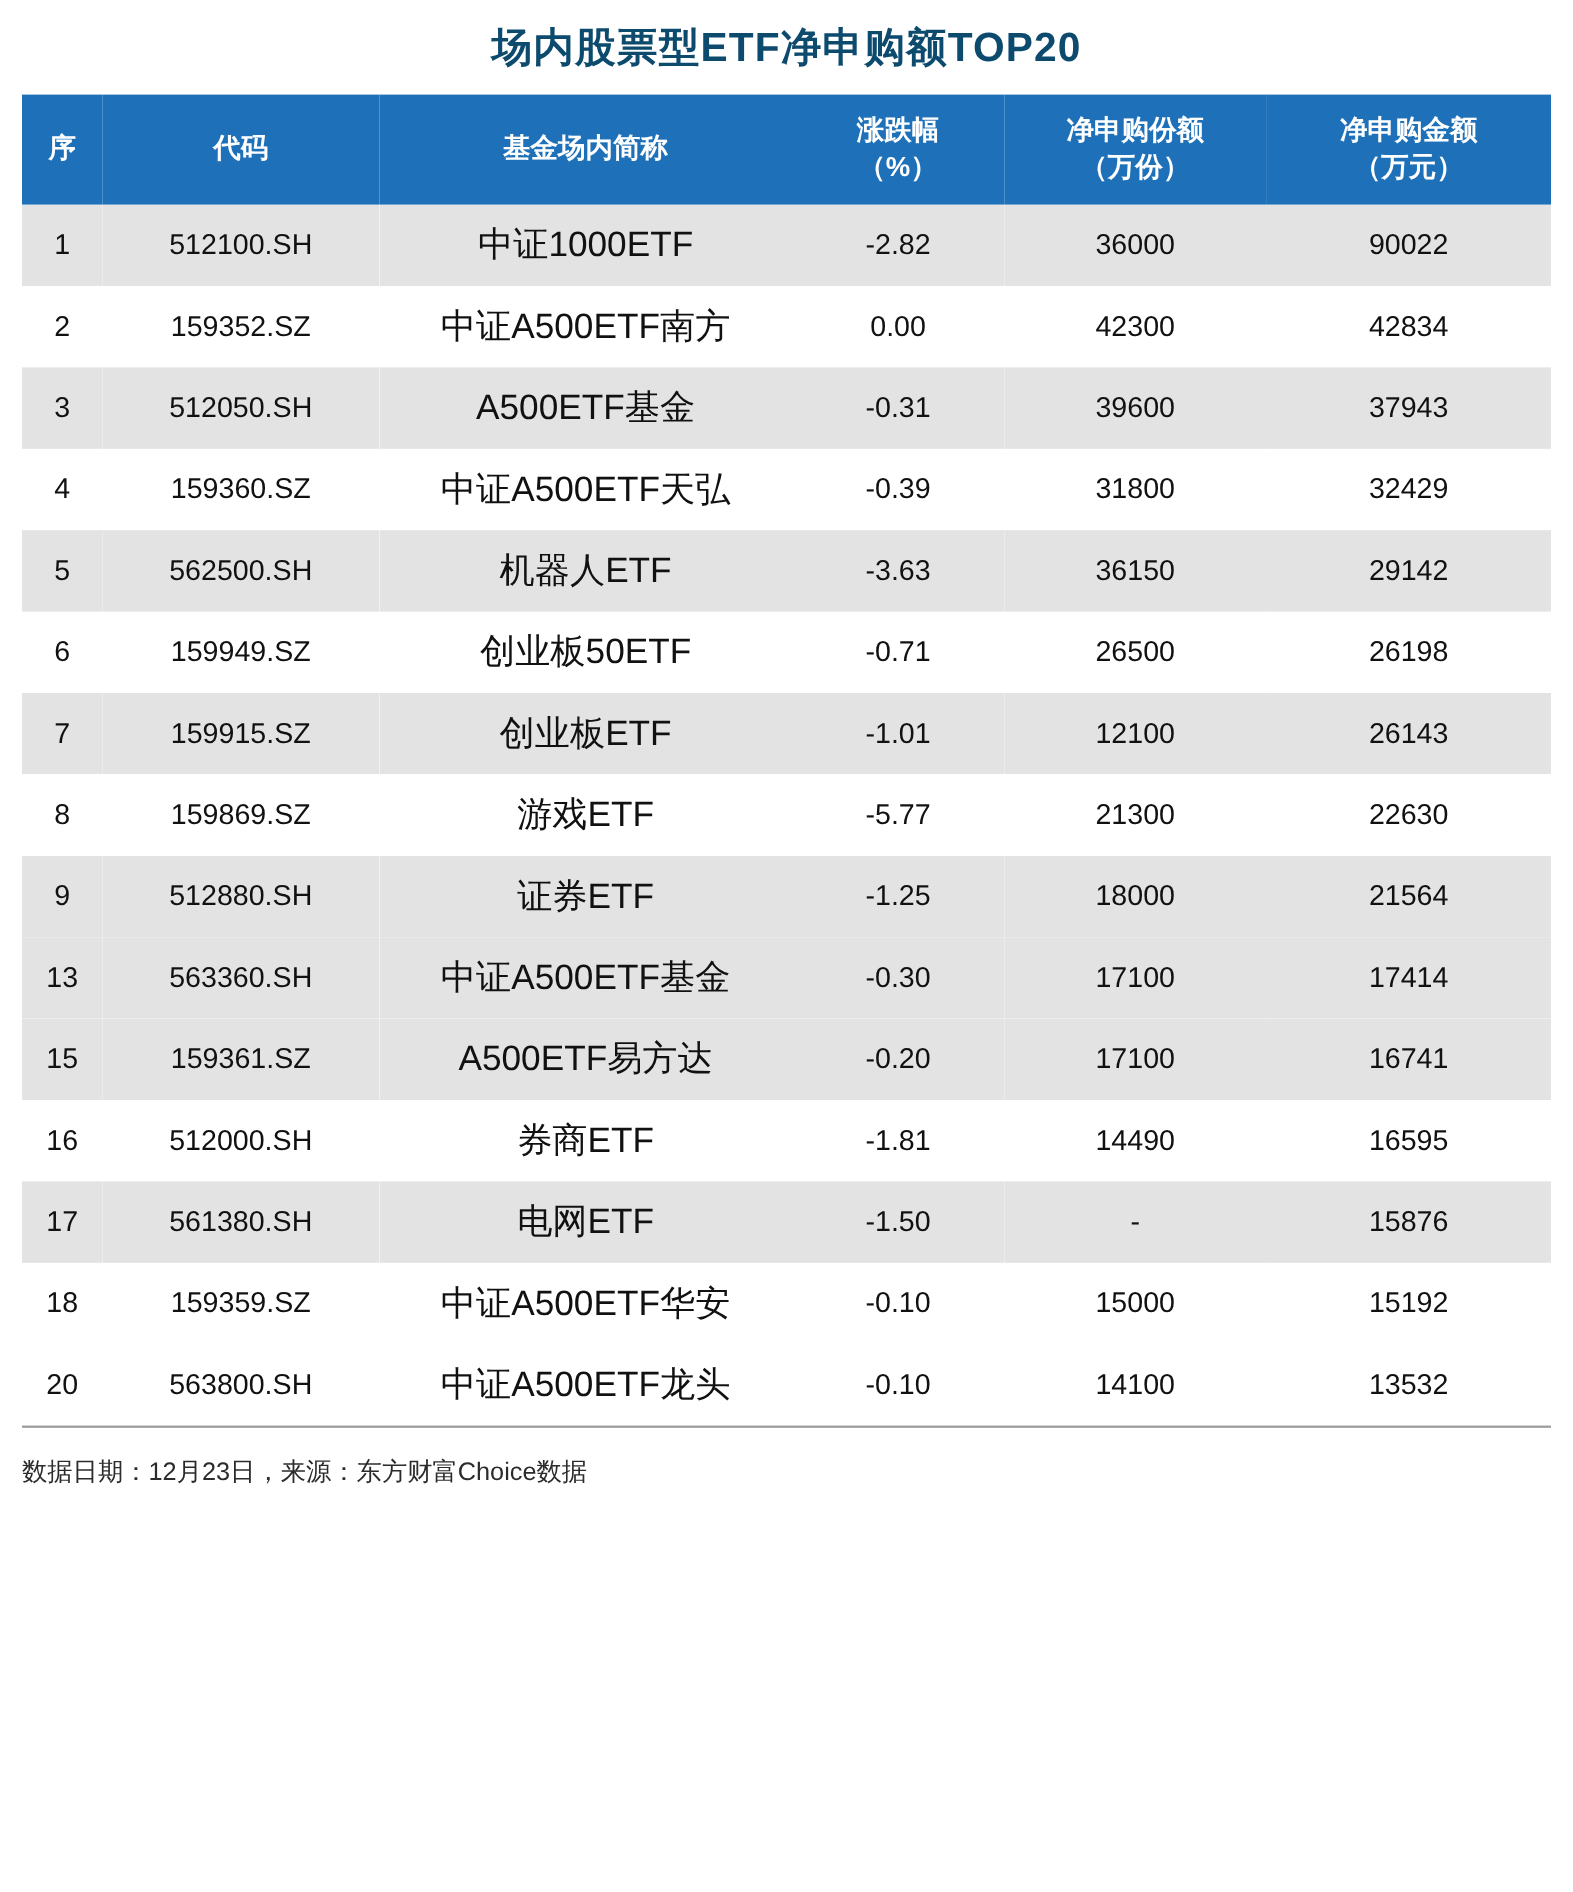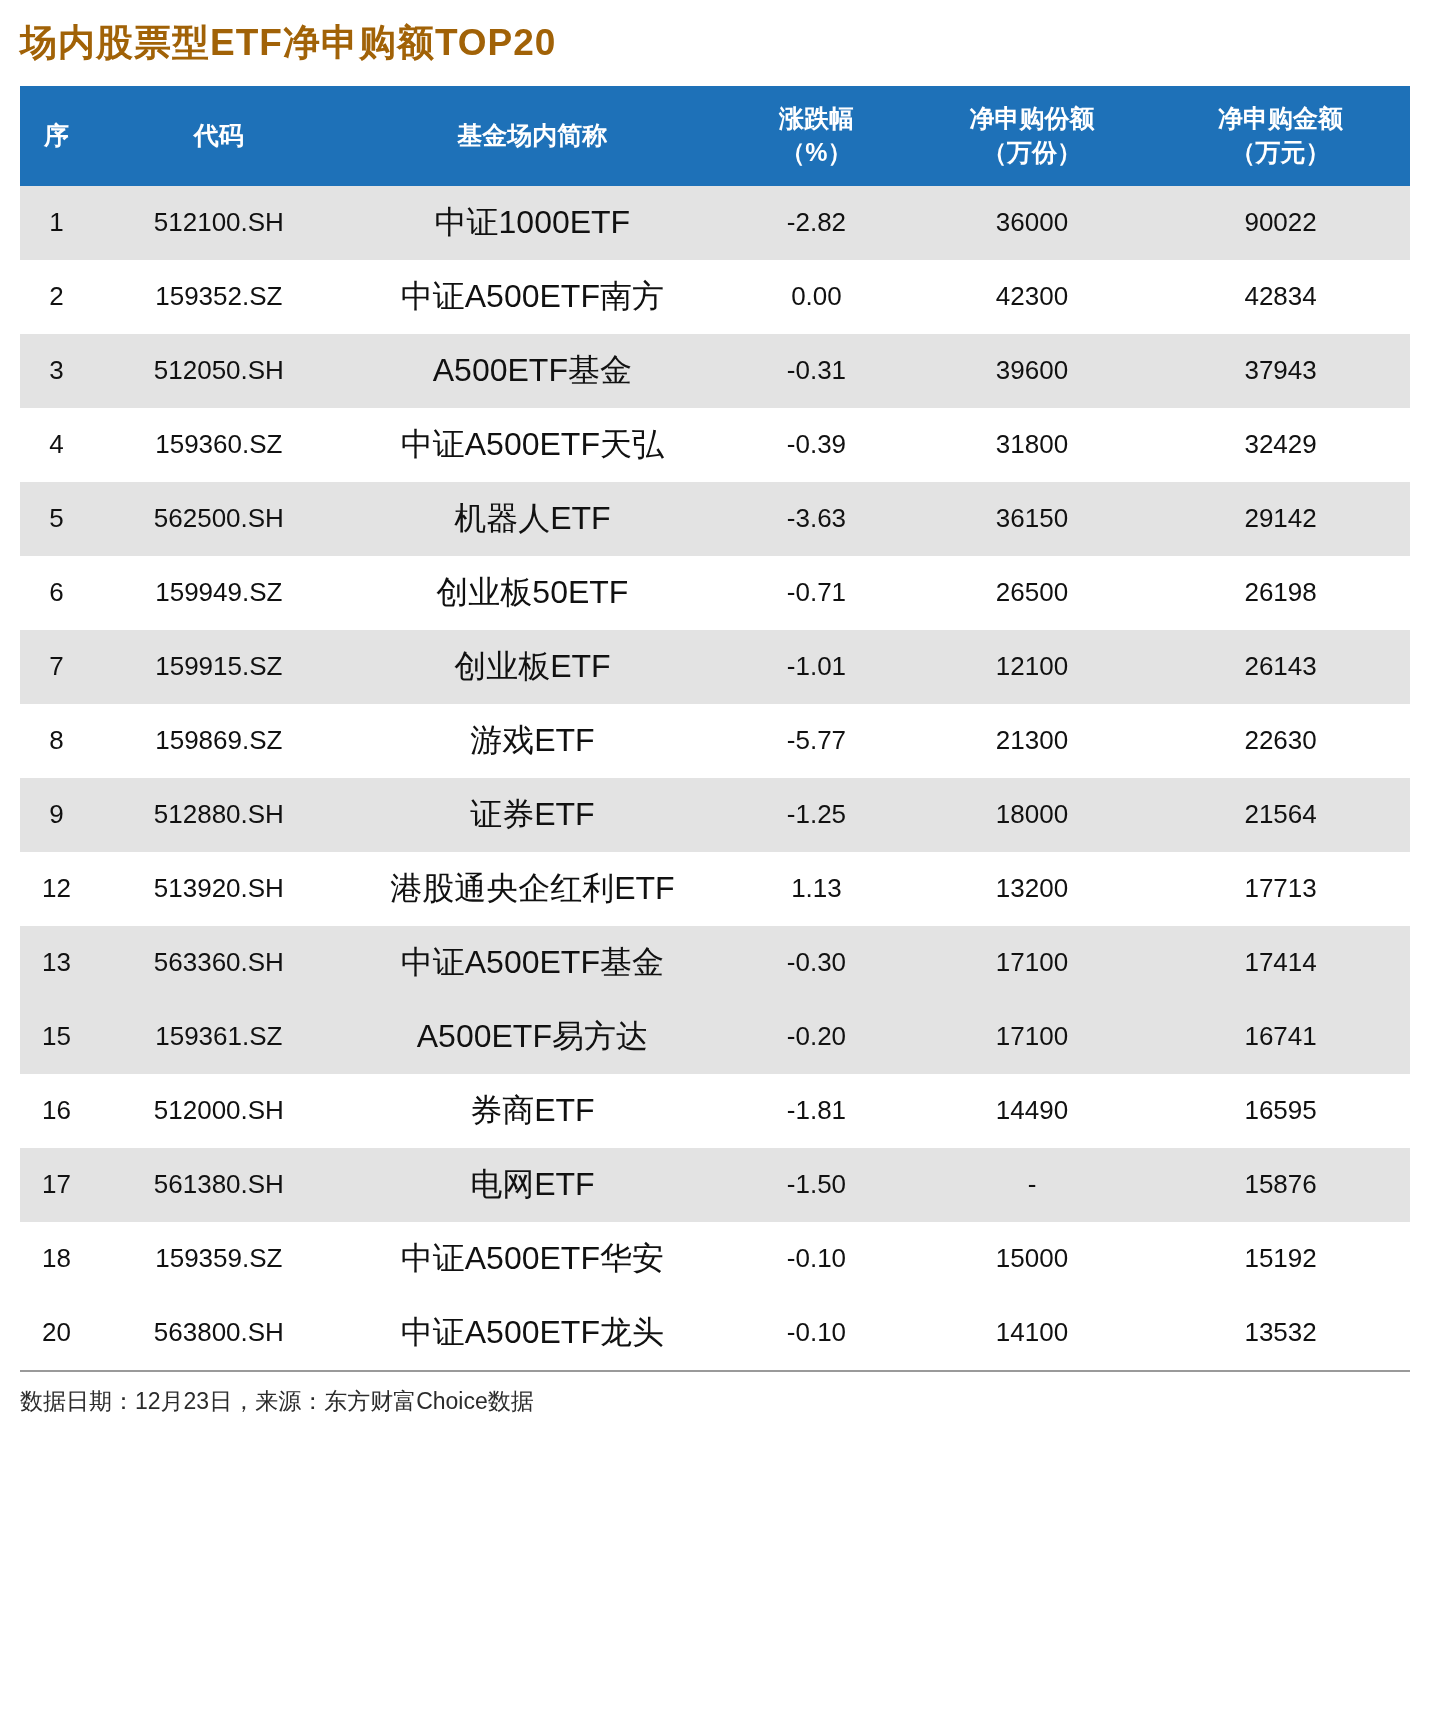--- a/index.html
+++ b/index.html
@@ -15,25 +15,25 @@
     -webkit-font-smoothing: antialiased;
   }
   .page {
     width: 1430px;
     height: 1720px;
     box-sizing: border-box;
     padding: 0 20px;
     position: relative;
   }
   .title {
-    text-align: left;
+    text-align: center;
     font-size: 37px;
     font-weight: bold;
     letter-spacing: 1px;
-    color: #a16207;
+    color: #0c4a6e;
     padding-top: 18px;
     padding-bottom: 18px;
   }
   table.etf {
     width: 1390px;
     border-collapse: collapse;
     table-layout: fixed;
     margin: 0 auto;
   }
   table.etf thead th {
@@ -75,21 +75,21 @@
   .col-shares { width: 235px; }
   .col-amt { width: 255px; }
 
   .footer-rule {
     width: 1390px;
     margin: 0 auto;
     border-top: 2px solid #9a9a9a;
   }
   .footnote {
     width: 1390px;
-    margin: 0 auto;
+    margin: 10px auto;
     font-size: 23px;
     color: #2b2b2b;
     padding-top: 14px;
   }
 </style>
 </head>
 <body>
 
 <div class="page">
 
@@ -195,28 +195,20 @@
         <td>22630</td>
       </tr>
       <tr class="odd">
         <td>9</td>
         <td>512880.SH</td>
         <td class="col-name">证券ETF</td>
         <td>-1.25</td>
         <td>18000</td>
         <td>21564</td>
       </tr>
-      <tr class="even">
-        <td>12</td>
-        <td>513920.SH</td>
-        <td class="col-name">港股通央企红利ETF</td>
-        <td>1.13</td>
-        <td>13200</td>
-        <td>17713</td>
-      </tr>
       <tr class="odd">
         <td>13</td>
         <td>563360.SH</td>
         <td class="col-name">中证A500ETF基金</td>
         <td>-0.30</td>
         <td>17100</td>
         <td>17414</td>
       </tr>
       <tr class="odd">
         <td>15</td>

